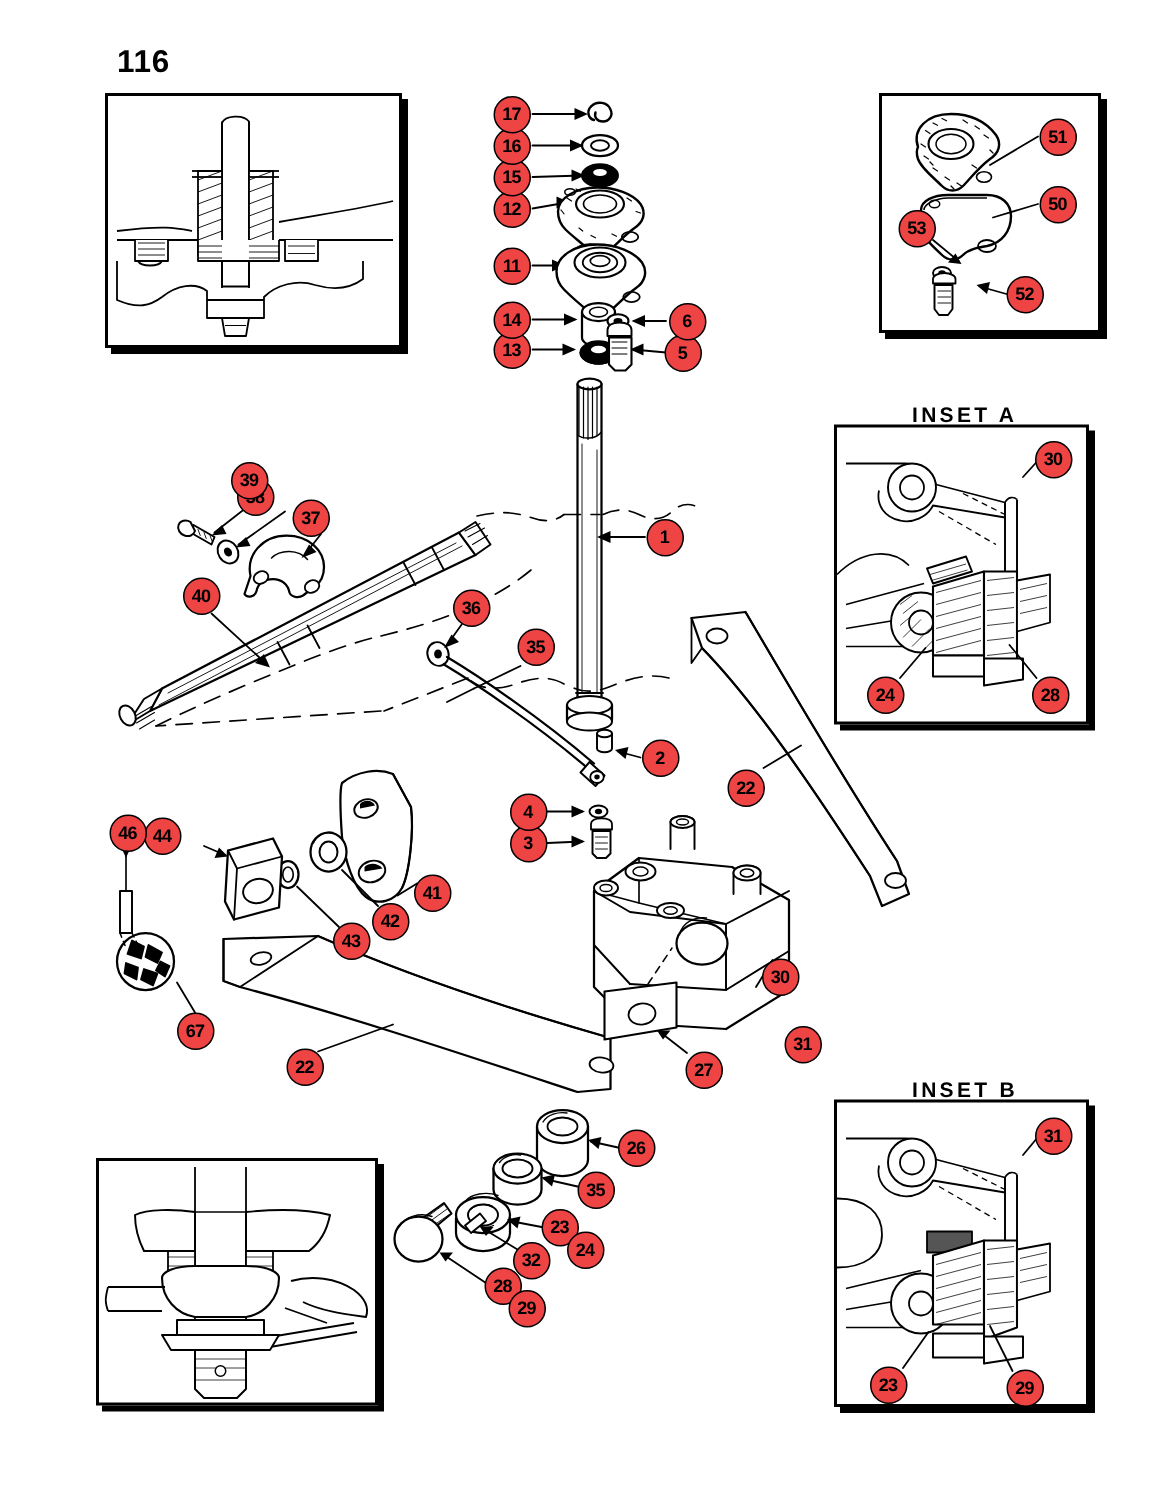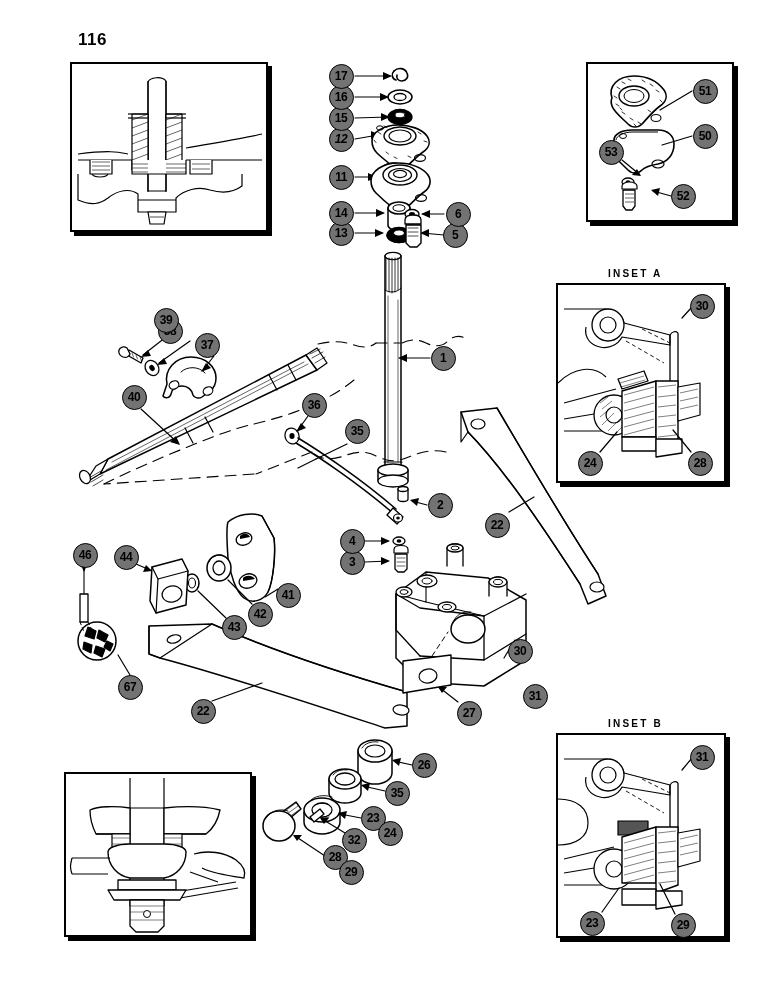--- a/index.html
+++ b/index.html
@@ -16,53 +16,53 @@
     width: 780px;
     height: 1000px;
     background: #ffffff;
     overflow: hidden;
   }
   #page-number {
     position: absolute;
     left: 78px;
     top: 30px;
     font-family: "Liberation Sans", sans-serif;
-    font-size: 17px;
+    font-size: 21px;
     font-weight: bold;
     color: #000;
     letter-spacing: 0.5px;
     text-align: center;
   }
   
   .detail-box {
     position: absolute;
     background: #ffffff;
     border: 2px solid #000;
     box-shadow: 4px 4px 0 #000;
     box-sizing: border-box;
   }
   .inset-label {
     position: absolute;
     font-family: "Liberation Sans", sans-serif;
-    font-size: 10px;
+    font-size: 14px;
     font-weight: bold;
     letter-spacing: 2.2px;
     color: #000;
     white-space: nowrap;
   }
   
   .callout {
     position: absolute;
     width: 25px;
     height: 25px;
     margin-left: -12.5px;
     margin-top: -12.5px;
     border: 1.7px solid #000;
     border-radius: 50%;
-    background: #737373;
+    background: #ef4444;
     color: #000;
     font-family: "Liberation Sans", sans-serif;
     font-size: 12px;
     font-weight: bold;
     line-height: 22px;
     text-align: center;
     box-sizing: border-box;
     letter-spacing: -0.5px;
     z-index: 40;
   }
@@ -725,21 +725,21 @@
   </svg>
 
   <div id="callout-layer">
       <div class="callout" style="left: 443px; top: 358px;">1</div>
       <div class="callout" style="left: 440px; top: 505px;">2</div>
       <div class="callout" style="left: 352px; top: 562px;">3</div>
       <div class="callout" style="left: 352px; top: 541px;">4</div>
       <div class="callout" style="left: 455px; top: 235px;">5</div>
       <div class="callout" style="left: 458px; top: 214px;">6</div>
       <div class="callout" style="left: 341px; top: 177px;">11</div>
-      <div class="callout" style="left: 341px; top: 139px; font-style: italic;">12</div>
+      <div class="callout" style="left: 341px; top: 139px;">12</div>
       <div class="callout" style="left: 341px; top: 233px;">13</div>
       <div class="callout" style="left: 341px; top: 213px;">14</div>
       <div class="callout" style="left: 341px; top: 118px;">15</div>
       <div class="callout" style="left: 341px; top: 97px;">16</div>
       <div class="callout" style="left: 341px; top: 76px;">17</div>
       <div class="callout" style="left: 497px; top: 525px;">22</div>
       <div class="callout" style="left: 203px; top: 711px;">22</div>
       <div class="callout" style="left: 373px; top: 818px;">23</div>
       <div class="callout" style="left: 390px; top: 833px;">24</div>
       <div class="callout" style="left: 397px; top: 793px;">35</div>
@@ -752,21 +752,21 @@
       <div class="callout" style="left: 354px; top: 840px;">32</div>
       <div class="callout" style="left: 357px; top: 431px;">35</div>
       <div class="callout" style="left: 314px; top: 405px;">36</div>
       <div class="callout" style="left: 207px; top: 345px;">37</div>
       <div class="callout" style="left: 170px; top: 331px;">38</div>
       <div class="callout" style="left: 166px; top: 320px;">39</div>
       <div class="callout" style="left: 134px; top: 397px;">40</div>
       <div class="callout" style="left: 288px; top: 595px;">41</div>
       <div class="callout" style="left: 260px; top: 614px;">42</div>
       <div class="callout" style="left: 234px; top: 627px;">43</div>
-      <div class="callout" style="left: 126px; top: 557px;">44</div>
+      <div class="callout" style="left: 108px; top: 557px;">44</div>
       <div class="callout" style="left: 130px; top: 687px;">67</div>
       <div class="callout" style="left: 85px; top: 555px;">46</div>
       <div class="callout" style="left: 705px; top: 136px;">50</div>
       <div class="callout" style="left: 705px; top: 91px;">51</div>
       <div class="callout" style="left: 683px; top: 196px;">52</div>
       <div class="callout" style="left: 611px; top: 152px;">53</div>
       <div class="callout" style="left: 590px; top: 463px;">24</div>
       <div class="callout" style="left: 700px; top: 463px;">28</div>
       <div class="callout" style="left: 702px; top: 306px;">30</div>
       <div class="callout" style="left: 592px; top: 923px;">23</div>

